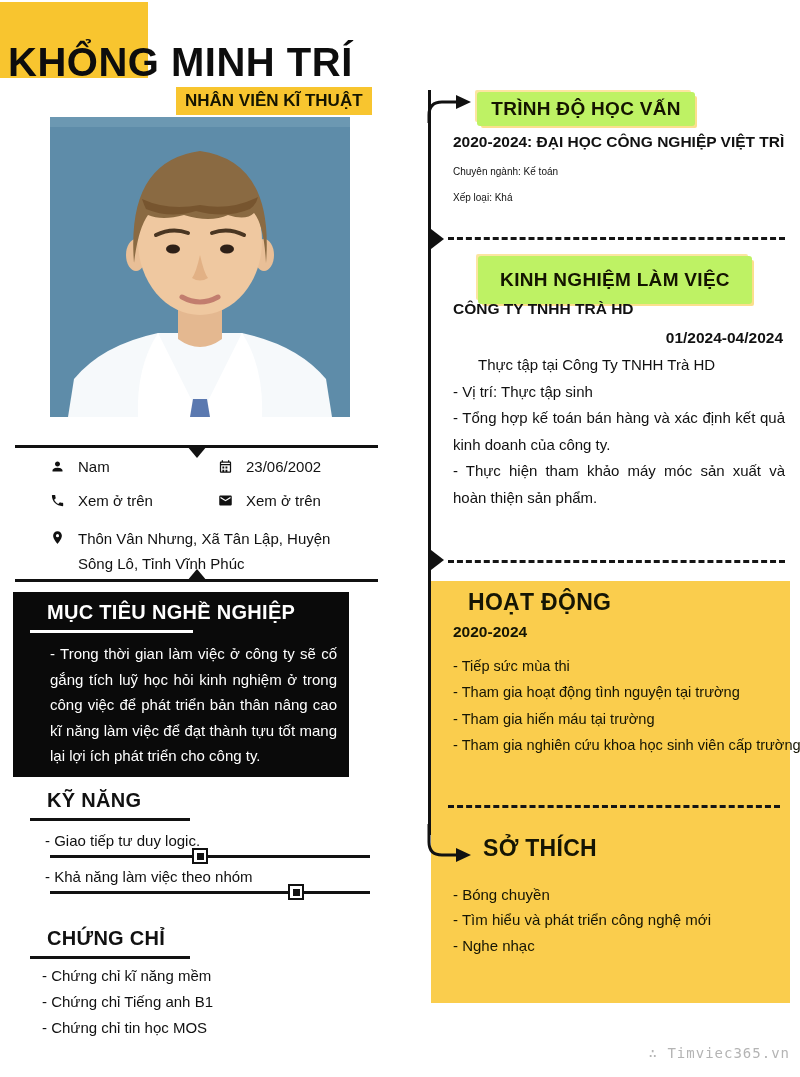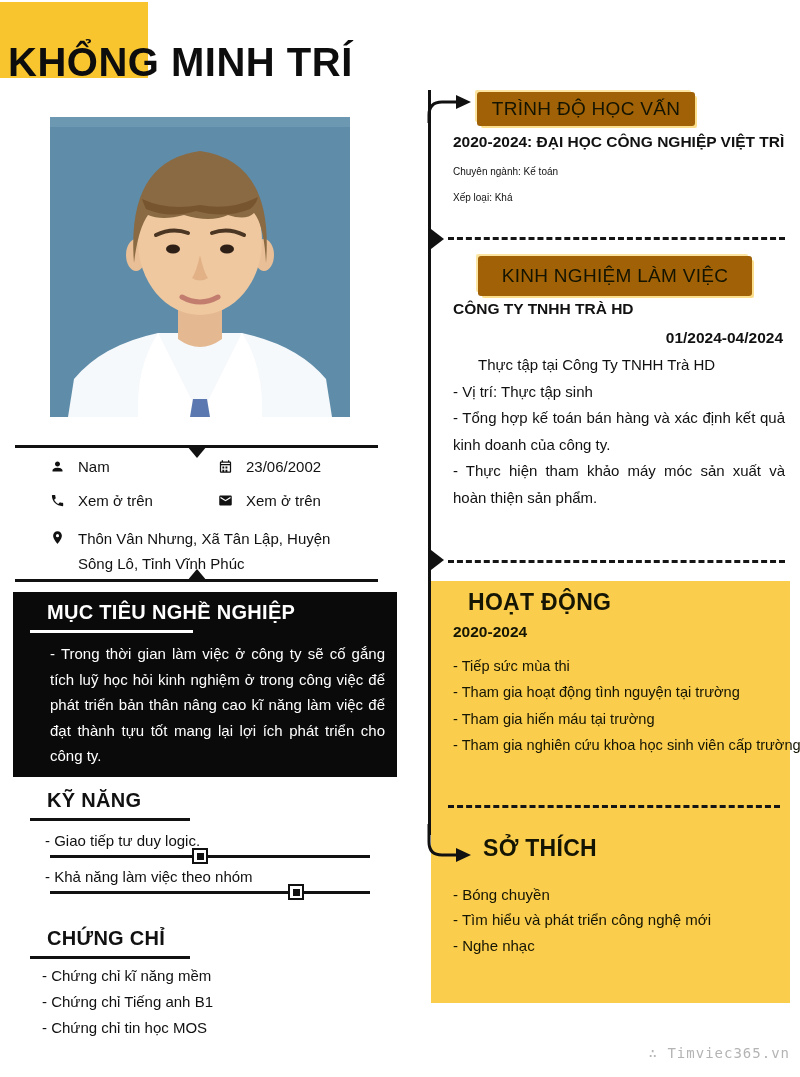--- a/index.html
+++ b/index.html
@@ -23,21 +23,21 @@
   .hdiv .tri-up{position:absolute;left:172px;top:-13px;width:0;height:0;
       border-left:10px solid transparent;border-right:10px solid transparent;border-bottom:12px solid #111;}
 
   
   .info{position:absolute;left:45px;top:458px;width:345px;font-size:15px;}
   .info .cell{position:absolute;display:flex;align-items:center;white-space:nowrap;}
   .info .cell svg{margin-right:13px;flex:0 0 auto;}
   .addr{line-height:25px;white-space:nowrap;}
 
   
-  .objective{position:absolute;left:13px;top:592px;width:384px;height:185px;background:#0a0a0a;color:#fff;}
+  .objective{position:absolute;left:13px;top:592px;width:336px;height:185px;background:#0a0a0a;color:#fff;}
   .objective h2{margin:9px 0 0 34px;font-size:20px;font-weight:bold;letter-spacing:.3px;}
   .obj-underline{width:163px;height:3px;background:#fff;margin:6px 0 0 17px;}
   .objective p{margin:8px 12px 0 37px;font-size:15px;line-height:25.5px;text-align:justify;}
 
   
   .lhead{position:absolute;left:47px;font-size:20px;font-weight:bold;letter-spacing:.3px;white-space:nowrap;}
   .lhead-underline{position:absolute;left:30px;width:160px;height:3px;background:#111;}
 
   
   .skill-label{position:absolute;left:45px;font-size:15px;white-space:nowrap;}
@@ -48,22 +48,22 @@
   
   .cert-list{position:absolute;left:42px;top:963px;font-size:15px;line-height:26px;white-space:nowrap;}
 
   
   .vline{position:absolute;left:428px;top:90px;width:3px;height:745px;background:#111;}
   .rtri{position:absolute;left:431px;width:0;height:0;
         border-top:10px solid transparent;border-bottom:10px solid transparent;border-left:13px solid #111;}
   .rdash{position:absolute;border-top:3px dashed #151515;}
   .arrow-svg{position:absolute;z-index:3;}
 
-  .rhead{position:absolute;background:#a16207;color:#141400;display:flex;align-items:center;justify-content:center;
-         font-size:19px;font-weight:normal;letter-spacing:.3px;white-space:nowrap;border-radius:3px;
+  .rhead{position:absolute;background:#bef264;color:#141400;display:flex;align-items:center;justify-content:center;
+         font-size:19px;font-weight:bold;letter-spacing:.3px;white-space:nowrap;border-radius:3px;
          box-shadow:3px 3px 0 -1px rgba(248,197,47,.55),-3px -3px 0 -1px rgba(248,197,47,.45);}
   .rtext{position:absolute;font-size:10px;white-space:nowrap;}
   .rbold{font-weight:bold;font-size:15.5px;}
 
   .exp-body{position:absolute;left:453px;top:352px;width:332px;font-size:15px;line-height:26.5px;}
   .exp-body p{margin:0;}
   .exp-body p.just{text-align:justify;}
   .exp-body p.intro{margin-bottom:0;margin-left:25px;}
 
   
@@ -78,20 +78,21 @@
   .watermark{position:absolute;right:10px;top:1045px;font-family:"DejaVu Sans Mono","Liberation Mono",monospace;
              font-size:14px;color:#b4b4b4;letter-spacing:1px;}
 </style>
 </head>
 <body>
 
 <div class="page">
 
   <div class="name-highlight"></div>
   <h1 class="name"><span>KHỔNG</span><span> MINH TRÍ</span></h1>
+  <div class="subtitle">NHÂN VIÊN KĨ THUẬT</div>
 
   <div class="photo">
     <svg width="300" height="300" viewBox="0 0 300 300">
       <rect x="0" y="0" width="300" height="300" fill="#5E8CA9"></rect>
       <rect x="0" y="0" width="300" height="10" fill="#6C98B2"></rect>
 
       <path d="M18,300 L24,262 Q52,228 108,216 L192,216 Q248,228 276,262 L282,300 Z" fill="#f6f9fb"></path>
       <path d="M108,216 L150,300 L88,300 Q86,250 108,216 Z" fill="#ffffff"></path>
       <path d="M192,216 L150,300 L212,300 Q214,250 192,216 Z" fill="#ffffff"></path>
       <path d="M143,282 L157,282 L160,300 L140,300 Z" fill="#5b79b0"></path>
@@ -203,21 +204,21 @@
 
   <div class="rdash" style="left:448px;top:237px;width:337px;"></div>
   <div class="rdash" style="left:448px;top:560px;width:337px;"></div>
   <div class="rdash" style="left:448px;top:805px;width:332px;z-index:2;"></div>
 
   <div class="rhead" style="left:477px;top:92px;width:218px;height:34px;">TRÌNH ĐỘ HỌC VẤN</div>
   <div class="rtext rbold" style="left:453px;top:133px;">2020-2024: ĐẠI HỌC CÔNG NGHIỆP VIỆT TRÌ</div>
   <div class="rtext" style="left:453px;top:166px;">Chuyên ngành: Kế toán</div>
   <div class="rtext" style="left:453px;top:192px;">Xếp loại: Khá</div>
 
-  <div class="rhead" style="left:478px;top:256px;width:274px;height:40px;">KINH NGHIỆM LÀM VIỆC</div>
+  <div class="rhead" style="left:478px;top:256px;width:274px;height:48px;">KINH NGHIỆM LÀM VIỆC</div>
   <div class="rtext rbold" style="left:453px;top:300px;">CÔNG TY TNHH TRÀ HD</div>
   <div class="rtext rbold" style="left:453px;top:329px;width:330px;text-align:right;">01/2024-04/2024</div>
   <div class="exp-body">
     <p class="intro">Thực tập tại Công Ty TNHH Trà HD</p>
     <p>- Vị trí: Thực tập sinh</p>
     <p class="just">- Tổng hợp kế toán bán hàng và xác định kết quả kinh doanh của công ty.</p>
     <p class="just">- Thực hiện tham khảo máy móc sản xuất và hoàn thiện sản phẩm.</p>
   </div>
 
   <div class="act-box">

